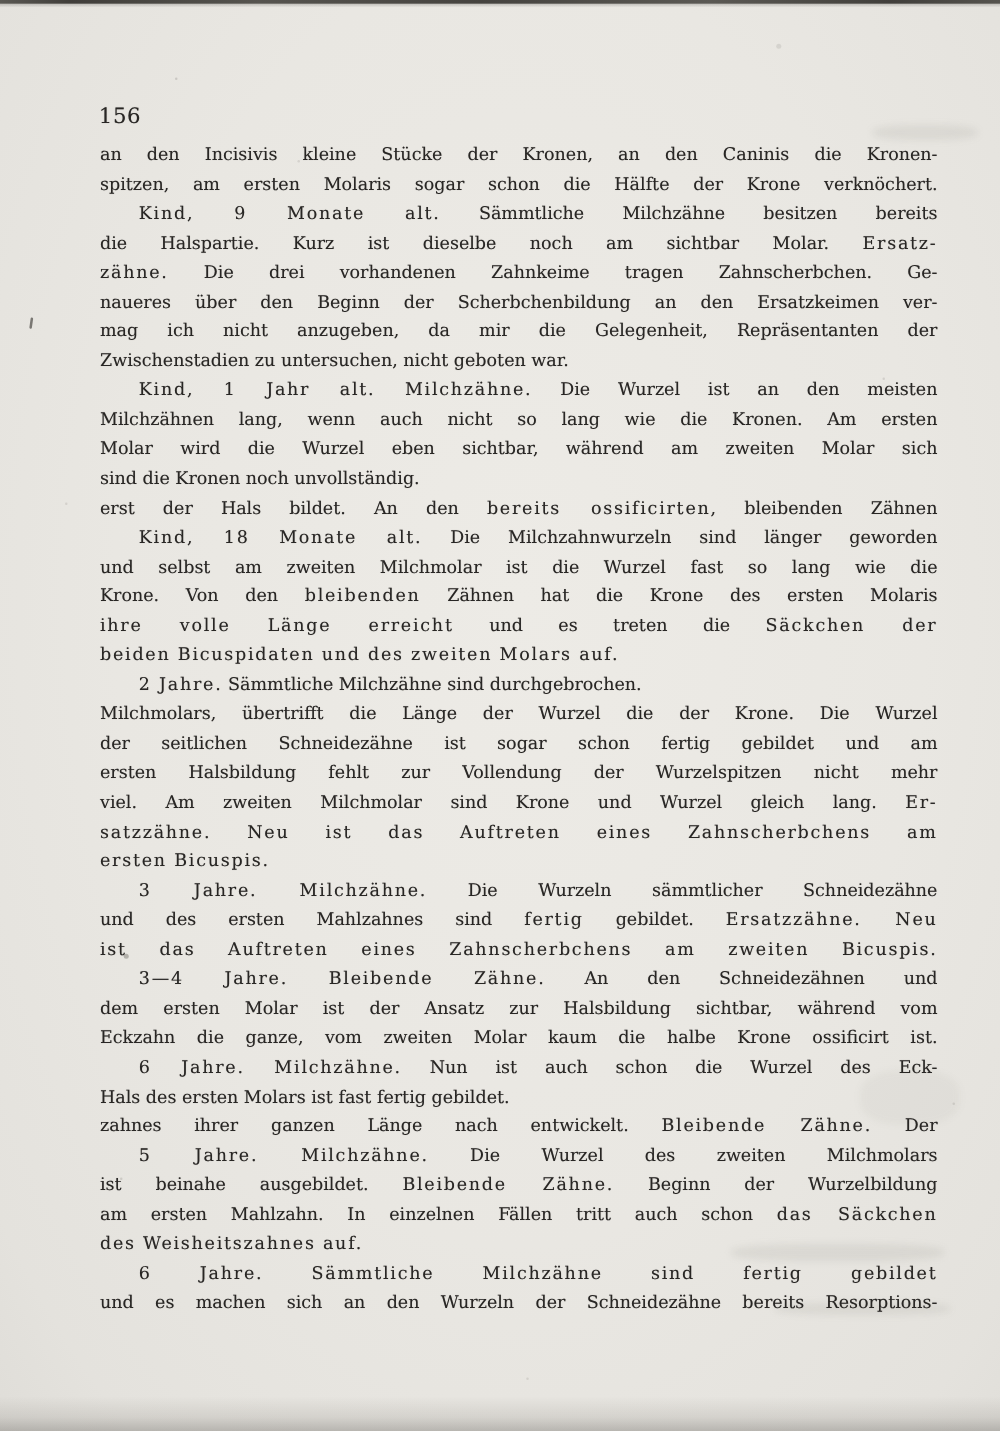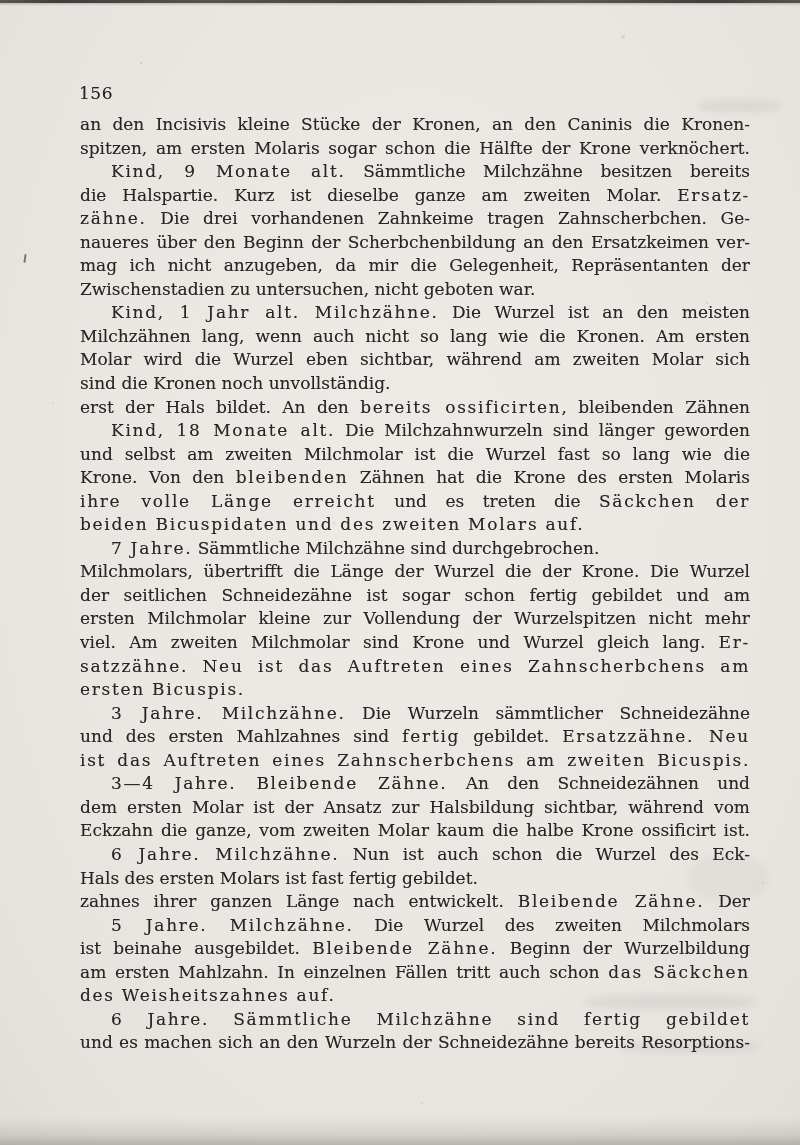--- a/index.html
+++ b/index.html
@@ -50,21 +50,21 @@
   }
 
   
   .page-number {
     position: absolute; left: 79px; top: 83px;
     font-size: 17px; letter-spacing: 0.5px;
     text-shadow: 0 0 0.6px rgba(45,42,40,.45);
   }
   .text-block {
     position: absolute; left: 80px; top: 113px; width: 670px;
-    font-size: 17px;
+    font-size: 14px;
     text-shadow: 0 0 0.6px rgba(45,42,40,.4);
   }
   .line {
     height: 23.55px; line-height: 23.55px;
     text-align: justify;
   }
   .line.just { text-align-last: justify; }
   .line.indent { padding-left: 31px; }
   .sp { letter-spacing: 0.1em; }
 </style>
@@ -79,39 +79,39 @@
   <div class="smudge s3"></div>
   <div class="smudge s4"></div>
   <div class="tick-mark"></div>
 
   <div class="page-number">156</div>
 
   <div class="text-block">
       <div class="line just"><span>an den Incisivis kleine Stücke der Kronen, an den Caninis die Kronen-</span></div>
       <div class="line just"><span>spitzen, am ersten Molaris sogar schon die Hälfte der Krone verknöchert.</span></div>
       <div class="line indent just"><span class="sp">Kind, 9 Monate alt.</span><span> Sämmtliche Milchzähne besitzen bereits</span></div>
-      <div class="line just"><span>die Halspartie. Kurz ist dieselbe ganze am zweiten Molar. </span><span class="sp">Ersatz-</span></div>
+      <div class="line just"><span>die Halspartie. Kurz ist dieselbe noch am sichtbar Molar. </span><span class="sp">Ersatz-</span></div>
       <div class="line just"><span class="sp">zähne.</span><span> Die drei vorhandenen Zahnkeime tragen Zahnscherbchen. Ge-</span></div>
       <div class="line just"><span>naueres über den Beginn der Scherbchenbildung an den Ersatzkeimen ver-</span></div>
       <div class="line just"><span>mag ich nicht anzugeben, da mir die Gelegenheit, Repräsentanten der</span></div>
       <div class="line"><span>Zwischenstadien zu untersuchen, nicht geboten war.</span></div>
       <div class="line indent just"><span class="sp">Kind, 1 Jahr alt. Milchzähne.</span><span> Die Wurzel ist an den meisten</span></div>
       <div class="line just"><span>Milchzähnen lang, wenn auch nicht so lang wie die Kronen. Am ersten</span></div>
       <div class="line just"><span>Molar wird die Wurzel eben sichtbar, während am zweiten Molar sich</span></div>
       <div class="line"><span>sind die Kronen noch unvollständig.</span></div>
       <div class="line just"><span>erst der Hals bildet. An den </span><span class="sp">bereits ossificirten</span><span>, bleibenden Zähnen</span></div>
       <div class="line indent just"><span class="sp">Kind, 18 Monate alt.</span><span> Die Milchzahnwurzeln sind länger geworden</span></div>
       <div class="line just"><span>und selbst am zweiten Milchmolar ist die Wurzel fast so lang wie die</span></div>
       <div class="line just"><span>Krone. Von den </span><span class="sp">bleibenden</span><span> Zähnen hat die Krone des ersten Molaris</span></div>
       <div class="line just"><span class="sp">ihre volle Länge erreicht</span><span> und es treten die </span><span class="sp">Säckchen der</span></div>
       <div class="line"><span class="sp">beiden Bicuspidaten und des zweiten Molars auf.</span></div>
-      <div class="line indent"><span class="sp">7 Jahre.</span><span> Sämmtliche Milchzähne sind durchgebrochen.</span></div>
+      <div class="line indent"><span class="sp">2 Jahre.</span><span> Sämmtliche Milchzähne sind durchgebrochen.</span></div>
       <div class="line just"><span>Milchmolars, übertrifft die Länge der Wurzel die der Krone. Die Wurzel</span></div>
       <div class="line just"><span>der seitlichen Schneidezähne ist sogar schon fertig gebildet und am</span></div>
-      <div class="line just"><span>ersten Milchmolar kleine zur Vollendung der Wurzelspitzen nicht mehr</span></div>
+      <div class="line just"><span>ersten Halsbildung fehlt zur Vollendung der Wurzelspitzen nicht mehr</span></div>
       <div class="line just"><span>viel. Am zweiten Milchmolar sind Krone und Wurzel gleich lang. </span><span class="sp">Er-</span></div>
       <div class="line just"><span class="sp">satzzähne. Neu ist das Auftreten eines Zahnscherbchens am</span></div>
       <div class="line"><span class="sp">ersten Bicuspis.</span></div>
       <div class="line indent just"><span class="sp">3 Jahre. Milchzähne.</span><span> Die Wurzeln sämmtlicher Schneidezähne</span></div>
       <div class="line just"><span>und des ersten Mahlzahnes sind </span><span class="sp">fertig</span><span> gebildet. </span><span class="sp">Ersatzzähne. Neu</span></div>
       <div class="line just"><span class="sp">ist das Auftreten eines Zahnscherbchens am zweiten Bicuspis.</span></div>
       <div class="line indent just"><span class="sp">3—4 Jahre. Bleibende Zähne.</span><span> An den Schneidezähnen und</span></div>
       <div class="line just"><span>dem ersten Molar ist der Ansatz zur Halsbildung sichtbar, während vom</span></div>
       <div class="line just"><span>Eckzahn die ganze, vom zweiten Molar kaum die halbe Krone ossificirt ist.</span></div>
       <div class="line indent just"><span class="sp">6 Jahre. Milchzähne.</span><span> Nun ist auch schon die Wurzel des Eck-</span></div>

